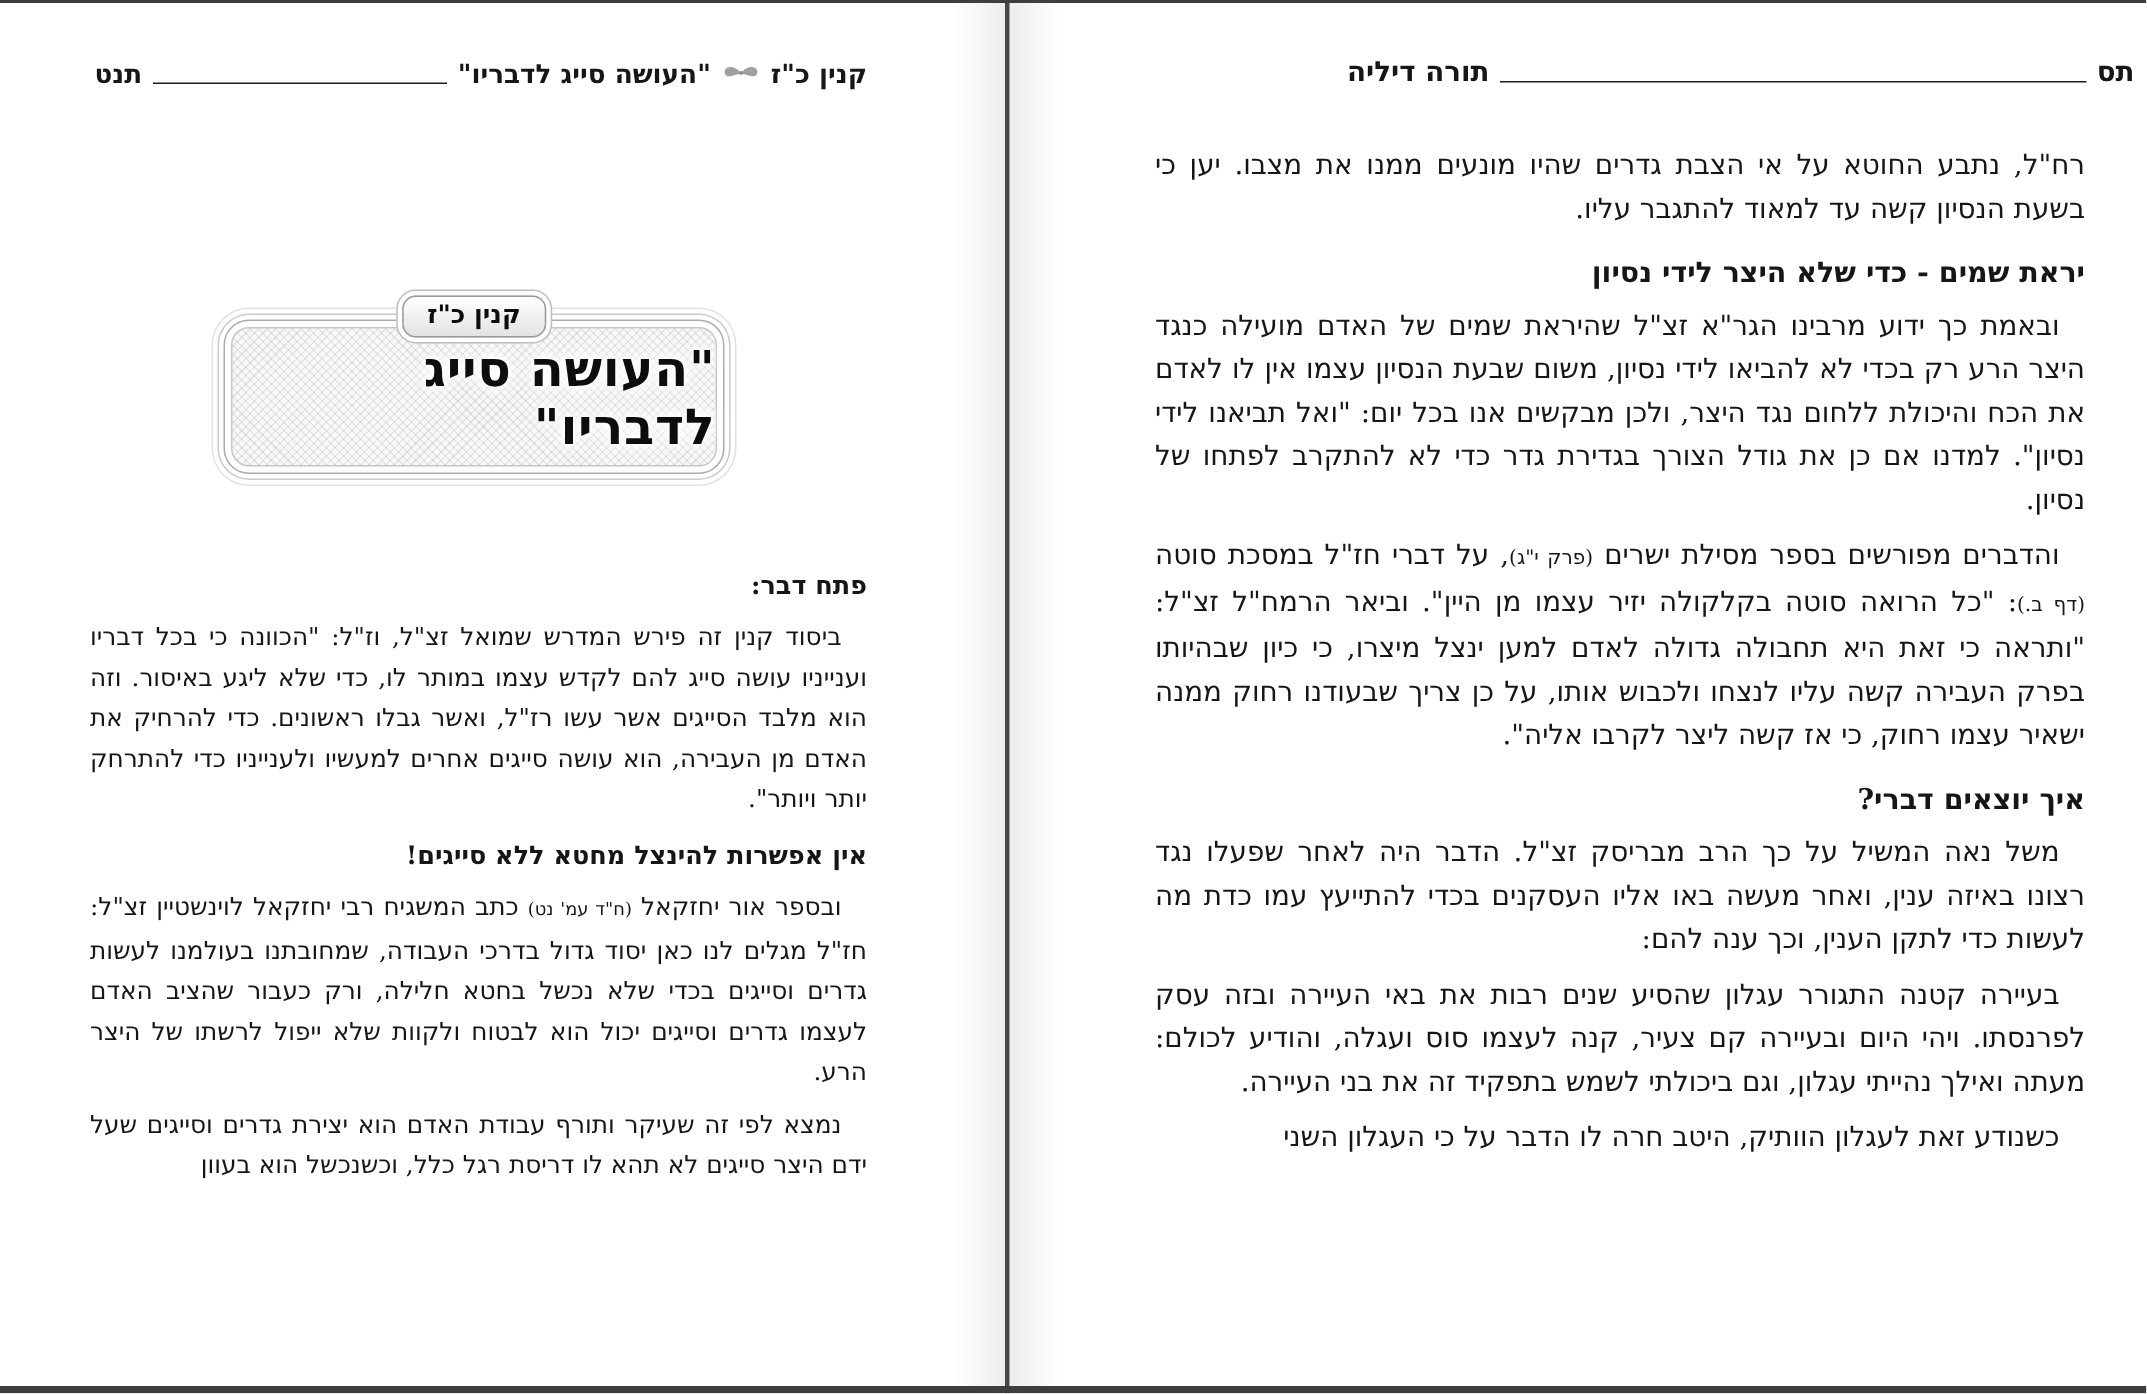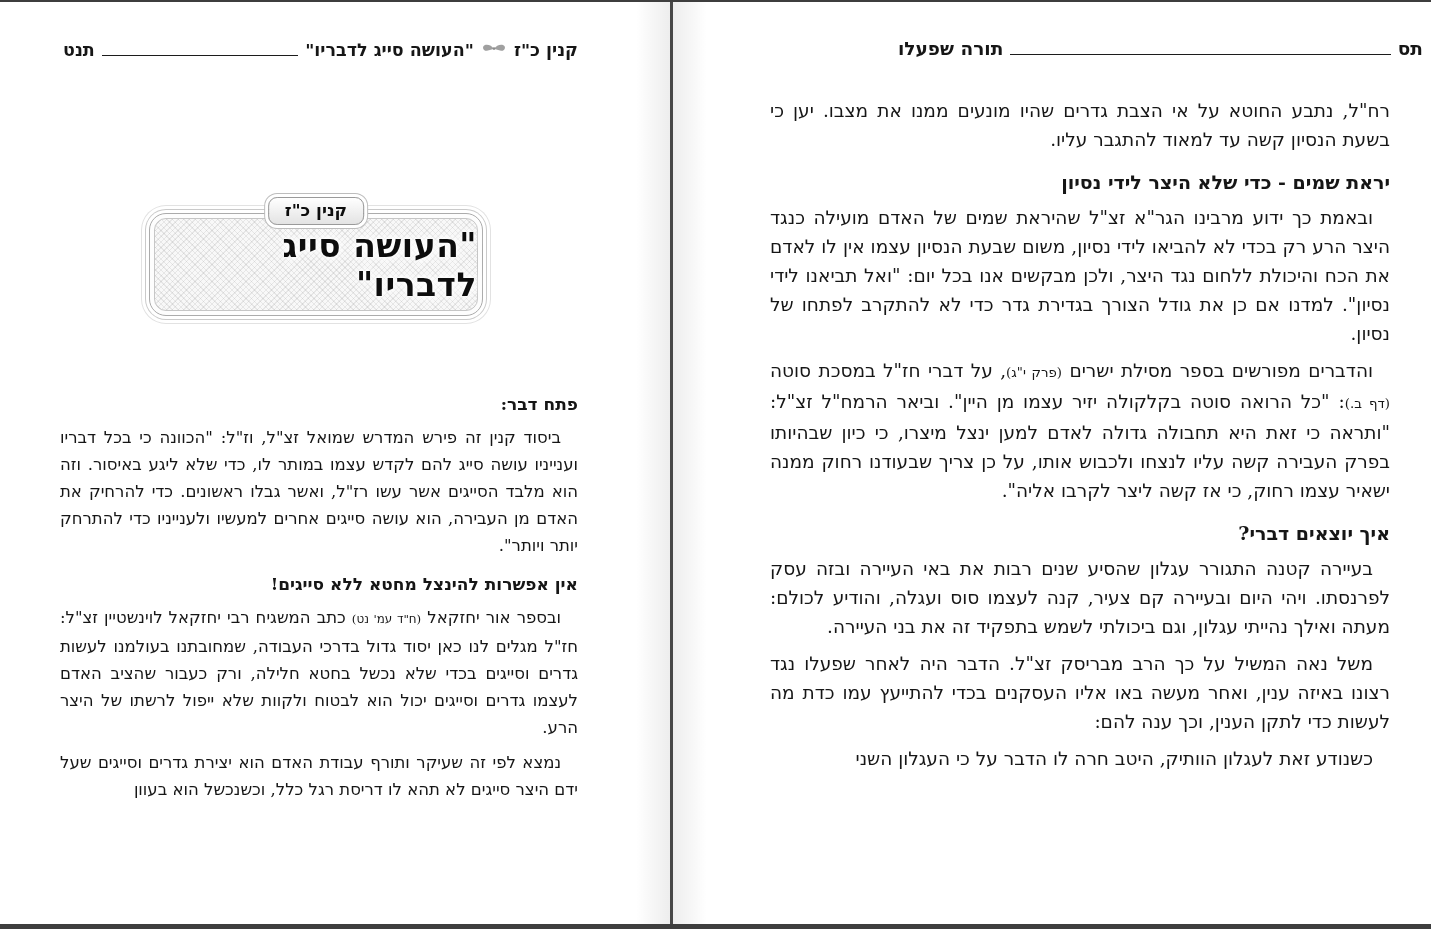--- a/index.html
+++ b/index.html
@@ -47,21 +47,21 @@
 
   
   .bodycol { position:absolute; direction:rtl; text-align:justify; }
   .left-body  { left:60px;  top:375px; width:518px; font-size:16.5px; line-height:27px; }
   .right-body { left:770px; top:96px;  width:620px; font-size:18.5px; line-height:29px; }
   .bodycol p { margin:0 0 8px 0; text-indent:17px; }
   .bodycol p.noindent { text-indent:0; }
   .bhead { font-weight:bold; margin:12px 0 6px 0; }
   .left-body  .bhead { font-size:17px; }
   .right-body .bhead { font-size:19px; margin:14px 0 6px 0; }
-  .bhead:first-child { margin-top:16px; }
+  .bhead:first-child { margin-top:3px; }
   .cite-small { font-size:0.72em; }
 </style>
 </head>
 <body>
 
 <div class="spread">
 
   <div class="strip top"></div>
   <div class="shade-left"></div>
   <div class="shade-right"></div>
@@ -99,30 +99,30 @@
       <p><span>נמצא לפי זה שעיקר ותורף עבודת האדם הוא יצירת גדרים וסייגים שעל ידם היצר סייגים לא תהא לו דריסת רגל כלל, וכשנכשל הוא בעוון</span></p>
     </div>
 
   </section>
 
   <section>
 
     <header class="running-head right-head">
       <span>תס</span>
       <span class="rh-rule"></span>
-      <span>תורה שפעלו</span>
+      <span>תורה דיליה</span>
     </header>
 
     <div class="bodycol right-body">
       <p class="noindent"><span>רח"ל, נתבע החוטא על אי הצבת גדרים שהיו מונעים ממנו את מצבו. יען כי בשעת הנסיון קשה עד למאוד להתגבר עליו.</span></p>
       <h3 class="bhead">יראת שמים - כדי שלא היצר לידי נסיון</h3>
       <p><span>ובאמת כך ידוע מרבינו הגר"א זצ"ל שהיראת שמים של האדם מועילה כנגד היצר הרע רק בכדי לא להביאו לידי נסיון, משום שבעת הנסיון עצמו אין לו לאדם את הכח והיכולת ללחום נגד היצר, ולכן מבקשים אנו בכל יום: "ואל תביאנו לידי נסיון". למדנו אם כן את גודל הצורך בגדירת גדר כדי לא להתקרב לפתחו של נסיון.</span></p>
       <p><span>והדברים מפורשים בספר מסילת ישרים </span><span class="cite-small">(פרק י"ג)</span><span>, על דברי חז"ל במסכת סוטה </span><span class="cite-small">(דף ב.)</span><span>: "כל הרואה סוטה בקלקולה יזיר עצמו מן היין". וביאר הרמח"ל זצ"ל: "ותראה כי זאת היא תחבולה גדולה לאדם למען ינצל מיצרו, כי כיון שבהיותו בפרק העבירה קשה עליו לנצחו ולכבוש אותו, על כן צריך שבעודנו רחוק ממנה ישאיר עצמו רחוק, כי אז קשה ליצר לקרבו אליה".</span></p>
       <h3 class="bhead">איך יוצאים דברי?</h3>
+      <p><span>משל נאה המשיל על כך הרב מבריסק זצ"ל. הדבר היה לאחר שפעלו נגד רצונו באיזה ענין, ואחר מעשה באו אליו העסקנים בכדי להתייעץ עמו כדת מה לעשות כדי לתקן הענין, וכך ענה להם:</span></p>
       <p><span>בעיירה קטנה התגורר עגלון שהסיע שנים רבות את באי העיירה ובזה עסק לפרנסתו. ויהי היום ובעיירה קם צעיר, קנה לעצמו סוס ועגלה, והודיע לכולם: מעתה ואילך נהייתי עגלון, וגם ביכולתי לשמש בתפקיד זה את בני העיירה.</span></p>
-      <p><span>משל נאה המשיל על כך הרב מבריסק זצ"ל. הדבר היה לאחר שפעלו נגד רצונו באיזה ענין, ואחר מעשה באו אליו העסקנים בכדי להתייעץ עמו כדת מה לעשות כדי לתקן הענין, וכך ענה להם:</span></p>
       <p><span>כשנודע זאת לעגלון הוותיק, היטב חרה לו הדבר על כי העגלון השני</span></p>
     </div>
 
   </section>
 
   <div class="strip bottom"></div>
 </div>
 
 </body></html>

